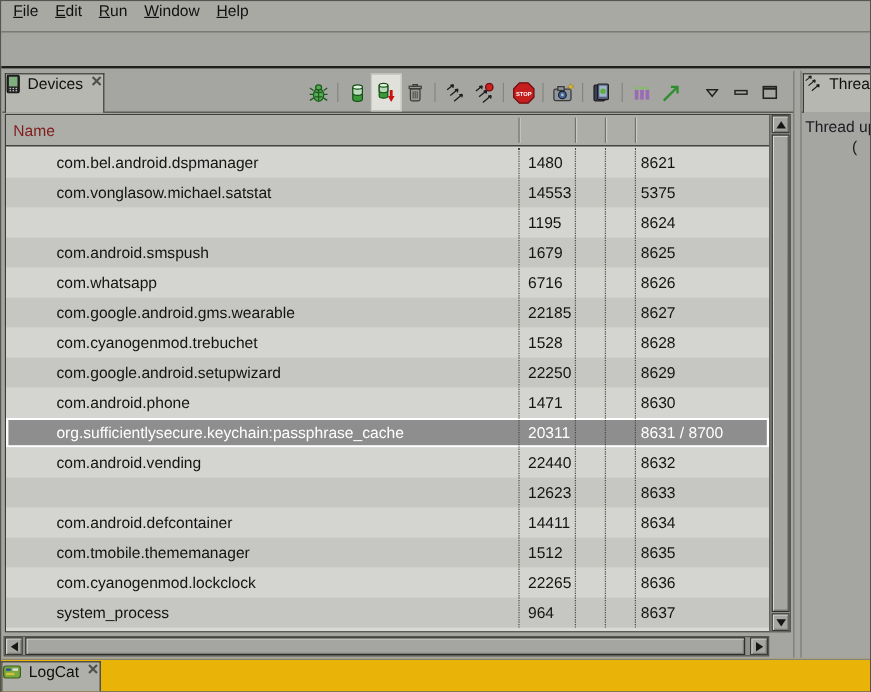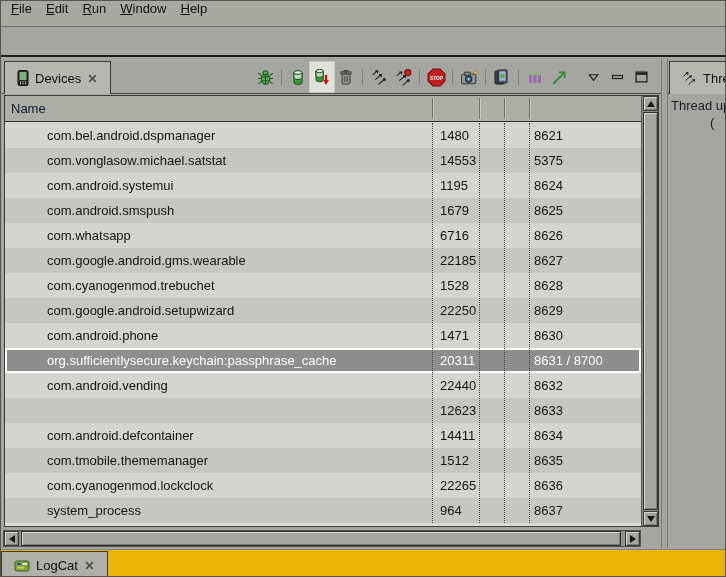--- a/index.html
+++ b/index.html
@@ -14,35 +14,35 @@
   
   #strip { position:absolute; left:0; top:27px; width:100%; height:29px; background:#a5a5a1;
            border-bottom:2px solid #1e1e1c; }
   
   .panel { position:absolute; top:58px; height:489px; background:#a5a5a1; }
   #devices-panel { left:1px; width:660px; border-right:1px solid #7a7a74; }
   #threads-panel { left:666px; width:59px; border-left:1px solid #7a7a74; overflow:hidden; }
   .tabbar { position:absolute; left:0; top:0; right:0; height:35px; }
   .tabline { position:absolute; left:0; right:0; bottom:0; height:1px; background:#4a4a44; }
   .tab { position:absolute; top:2px; height:33px; z-index:2; background:#b7b7b1;
-         border:1px solid #3a3a34; border-bottom:none; display:flex; align-items:center;
-         gap:6px; padding:0 12px; font-size:13px; color:#101010; }
+         border:1px solid #3a3a34; border-bottom:none; display:flex; 
+         gap:6px; padding:0 0; font-size:13px; color:#101010; }
   .tab .lbl { white-space:nowrap; }
   .close-x { display:inline-flex; width:11px; height:11px; }
   
   #tools { position:absolute; right:8px; top:2px; height:32px; display:flex; align-items:center; z-index:3; }
   .tool { width:24px; height:30px; display:flex; align-items:center; justify-content:center; }
   .tool.hl { background:#e1e1dc; outline:1px solid #c9c9c3; }
   .tsep { width:1px; height:16px; background:#86867f; margin:0 4px; }
   .tgap { width:10px; }
   
   #table { position:absolute; left:2px; top:36px; width:655px; height:432px;
            border:1px solid #3c3c38; background:#d9d9d5; }
   #thead { position:absolute; left:0; top:0; width:636px; height:26px; background:#aeaea9;
-           border-bottom:1px solid #2a2a26; font-size:13px; color:#0f172a; line-height:25px; }
+           border-bottom:1px solid #2a2a26; font-size:13px; color:#7f1d1d; line-height:25px; }
   #thead .hname { position:absolute; left:6px; }
   .hsep { position:absolute; top:2px; bottom:2px; width:1px; background:#73736d;
           box-shadow:1px 0 0 #c9c9c3; }
   #rows { position:absolute; left:0; top:27px; width:636px; }
   .trow { position:relative; height:25px; line-height:25px; font-size:13px; color:#141414; }
   .trow.even { background:#d4d4d0;text-decoration:underline; }
   .trow.odd  { background:#c6c6c2; }
   .trow.sel  { background:#8e8e8e; color:#ffffff; border:2px solid #ffffff; line-height:21px; }
   .trow span { position:absolute; white-space:nowrap; }
   .cname { left:42px; } .trow.sel .cname { left:40px; }
@@ -246,21 +246,20 @@
             <span class="cname">com.bel.android.dspmanager</span>
             <span class="cpid">1480</span>
             <span class="cport">8621</span>
           </div>
           <div class="trow odd">
             <span class="cname">com.vonglasow.michael.satstat</span>
             <span class="cpid">14553</span>
             <span class="cport">5375</span>
           </div>
           <div class="trow even">
-            <span class="cname">com.android.systemui</span>
             <span class="cpid">1195</span>
             <span class="cport">8624</span>
           </div>
           <div class="trow odd">
             <span class="cname">com.android.smspush</span>
             <span class="cpid">1679</span>
             <span class="cport">8625</span>
           </div>
           <div class="trow even">
             <span class="cname">com.whatsapp</span>

